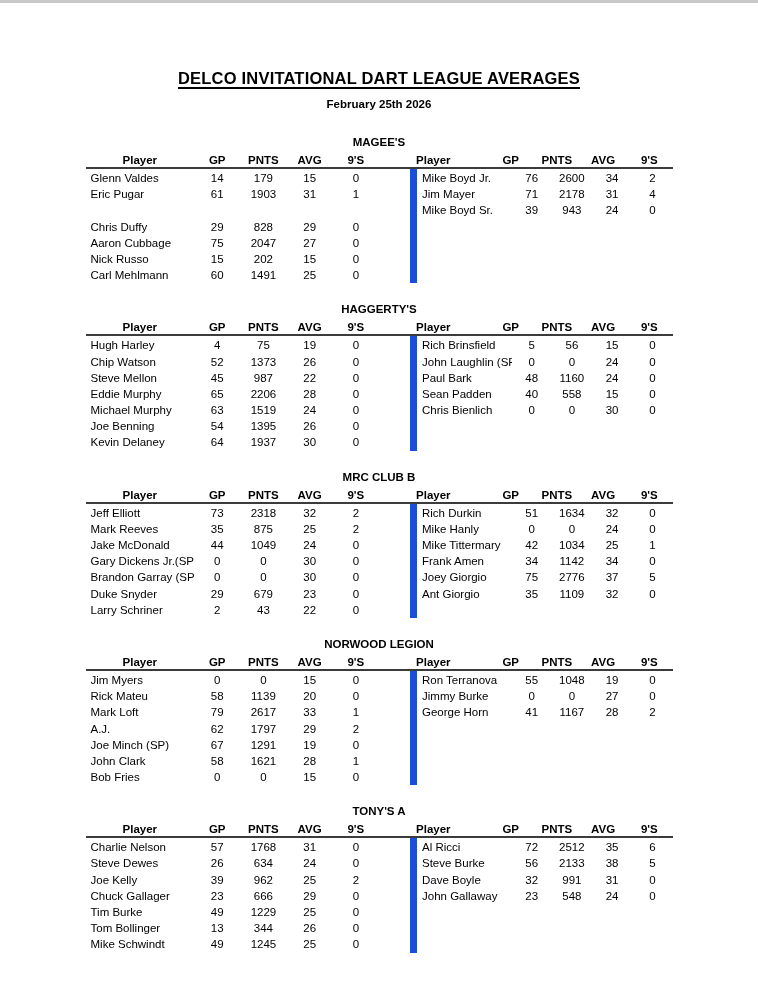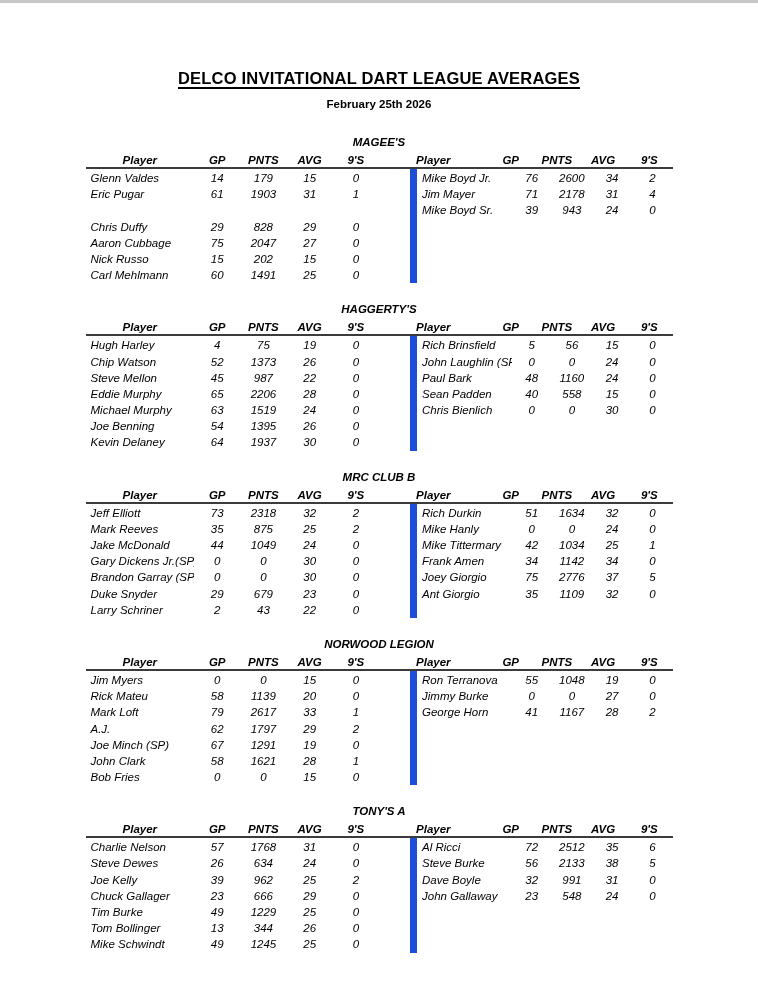--- a/index.html
+++ b/index.html
@@ -21,21 +21,21 @@
     text-decoration: underline;
     text-decoration-thickness: 2px;
     text-underline-offset: 3px;
   }
   .page-date {
     margin-top: 6px;
     text-align: center;
     font-size: 11.5px;
     font-weight: bold;
   }
-  .sections { margin-top: 25px; font-style: italic; }
+  .sections { margin-top: 25px; }
   .team-section { margin-bottom: 19px; }
   .stitle {
     text-align: center;
     font-size: 11.5px;
     font-weight: bold;
     height: 14px;
     line-height: 14px;
     margin-bottom: 4px;
   }
   .tables {

